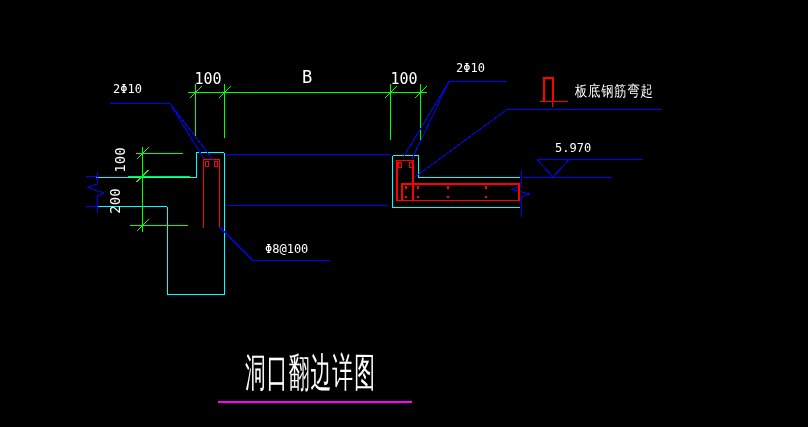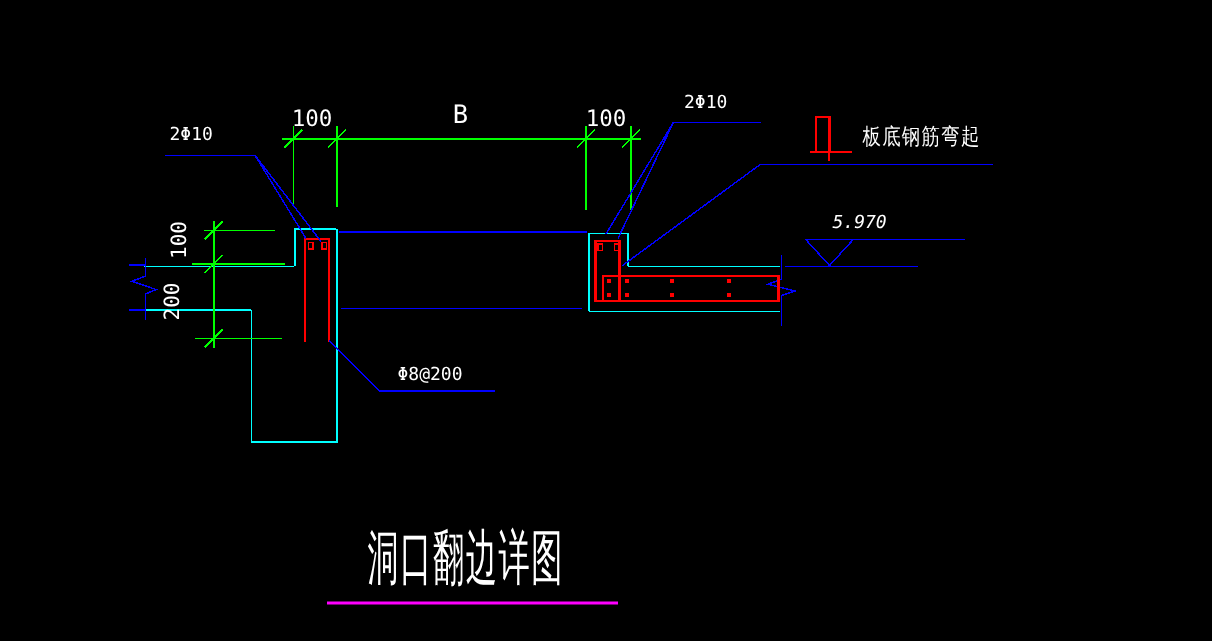--- a/index.html
+++ b/index.html
@@ -129,20 +129,20 @@
   <div class="lbl dim" style="left:389px;top:71px;">100</div>
 
   <div class="lbl vdim" style="left:105px;top:153px;">100</div>
   <div class="lbl vdim" style="left:100px;top:194px;">200</div>
 
   <div class="lbl" style="left:113px;top:81px;">2Φ10</div>
   <div class="lbl" style="left:456px;top:60px;">2Φ10</div>
 
   <div class="lbl cjk" style="left:575px;top:83px;">板底钢筋弯起</div>
 
-  <div class="lbl" style="left:555px;top:140px;font-style:italic;">5.970</div>
+  <div class="lbl" style="left:555px;top:140px;">5.970</div>
 
-  <div class="lbl" style="left:265px;top:241px;">Φ8@200</div>
+  <div class="lbl" style="left:265px;top:241px;">Φ8@100</div>
 
   <div class="lbl title" style="left:245px;top:349px;">洞口翻边详图</div>
   <div class="underline" style="left:218px;top:401px;width:194px;"></div>
 
 </div>
 
 </body></html>

